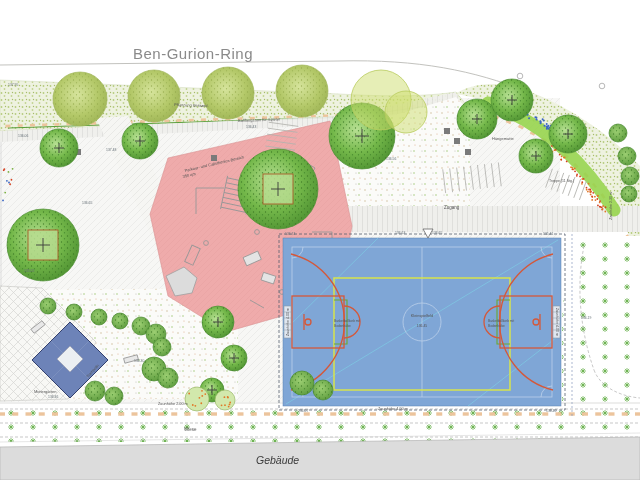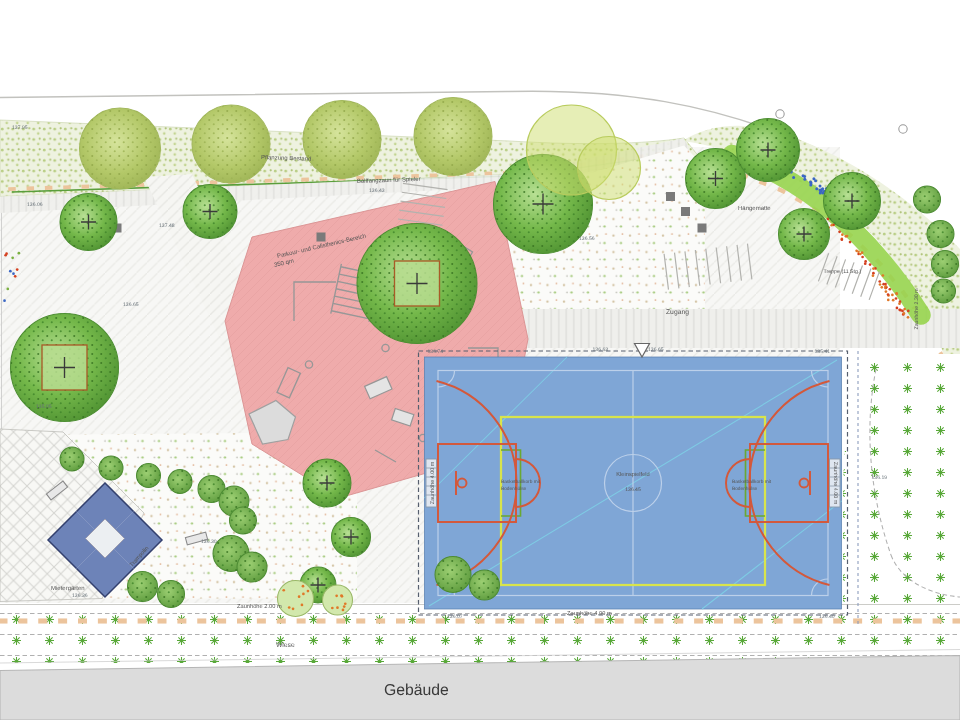--- a/index.html
+++ b/index.html
@@ -1,21 +1,21 @@
 <!DOCTYPE html>
 <html style="--court-blue: #7fa6d6; --court-orange: #d4583a; --court-yellow: #d8e44c; --court-green: #6aa832; --red: #efabab; --diamond: #6d83b8; --building: #dcdcdc;"><head>
 <meta charset="utf-8">
 <style>
   html,body{margin:0;padding:0;background:#fff;}
   #stage{position:relative;width:640px;height:480px;background:#fff;overflow:hidden;
          font-family:"Liberation Sans",sans-serif;}
   #plan{position:absolute;left:0;top:0;}
   .html-label{position:absolute;white-space:nowrap;}
   #street-name{left:133px;top:45px;font-size:15px;color:#8a8a8a;letter-spacing:.5px;}
-  #building-name{left:256px;top:454px;font-size:10.5px;color:#3a3a3a;}
+  #building-name{left:256px;top:454px;font-size:10.5px;color:#3a3a3a;font-style:italic;}
   .court-bg{fill:var(--court-blue,#7fa6d6);stroke:#5a80b0;stroke-width:.5;}
   .line-orange{stroke:var(--court-orange,#d4583a);fill:none;stroke-width:1.3;}
   .line-yellow{stroke:var(--court-yellow,#d8e44c);fill:none;stroke-width:1.5;}
   .line-green{stroke:var(--court-green,#6aa832);fill:none;stroke-width:1.1;}
   .line-faint{stroke:#bcd0ea;fill:none;stroke-width:.8;}
   .red-area{fill:var(--red,#efabab);stroke:#d89090;stroke-width:.6;}
   .diamond{fill:var(--diamond,#6d83b8);stroke:#33406e;stroke-width:1;}
   .bld{fill:var(--building,#dcdcdc);stroke:#b5b5b5;stroke-width:.7;}
   .equip{stroke:#979797;fill:none;stroke-width:.9;}
   .equip-f{stroke:#979797;fill:#e4e4e4;stroke-width:.8;}
@@ -590,14 +590,15 @@
         <text x="581" y="319" font-size="3.4" fill="#667077" font-family="&quot;Liberation Sans&quot;,sans-serif">136.19</text>
         <text x="48" y="398" font-size="3.4" fill="#667077" font-family="&quot;Liberation Sans&quot;,sans-serif">136.36</text>
         <text x="24" y="272" font-size="3.4" fill="#667077" font-family="&quot;Liberation Sans&quot;,sans-serif">135.05</text>
         <text x="134" y="362" font-size="3.4" fill="#667077" font-family="&quot;Liberation Sans&quot;,sans-serif">136.30</text>
         <text x="298" y="412" font-size="3.4" fill="#667077" font-family="&quot;Liberation Sans&quot;,sans-serif">136.07</text>
         <text x="546" y="412" font-size="3.4" fill="#667077" font-family="&quot;Liberation Sans&quot;,sans-serif">136.40</text>
         <text x="8" y="86" font-size="3.4" fill="#667077" font-family="&quot;Liberation Sans&quot;,sans-serif">137.95</text>
       </g>
 </svg>
 
+<div class="html-label" id="street-name">Ben-Gurion-Ring</div>
 <div class="html-label" id="building-name">Gebäude</div>
 </div>
 
 </body></html>

